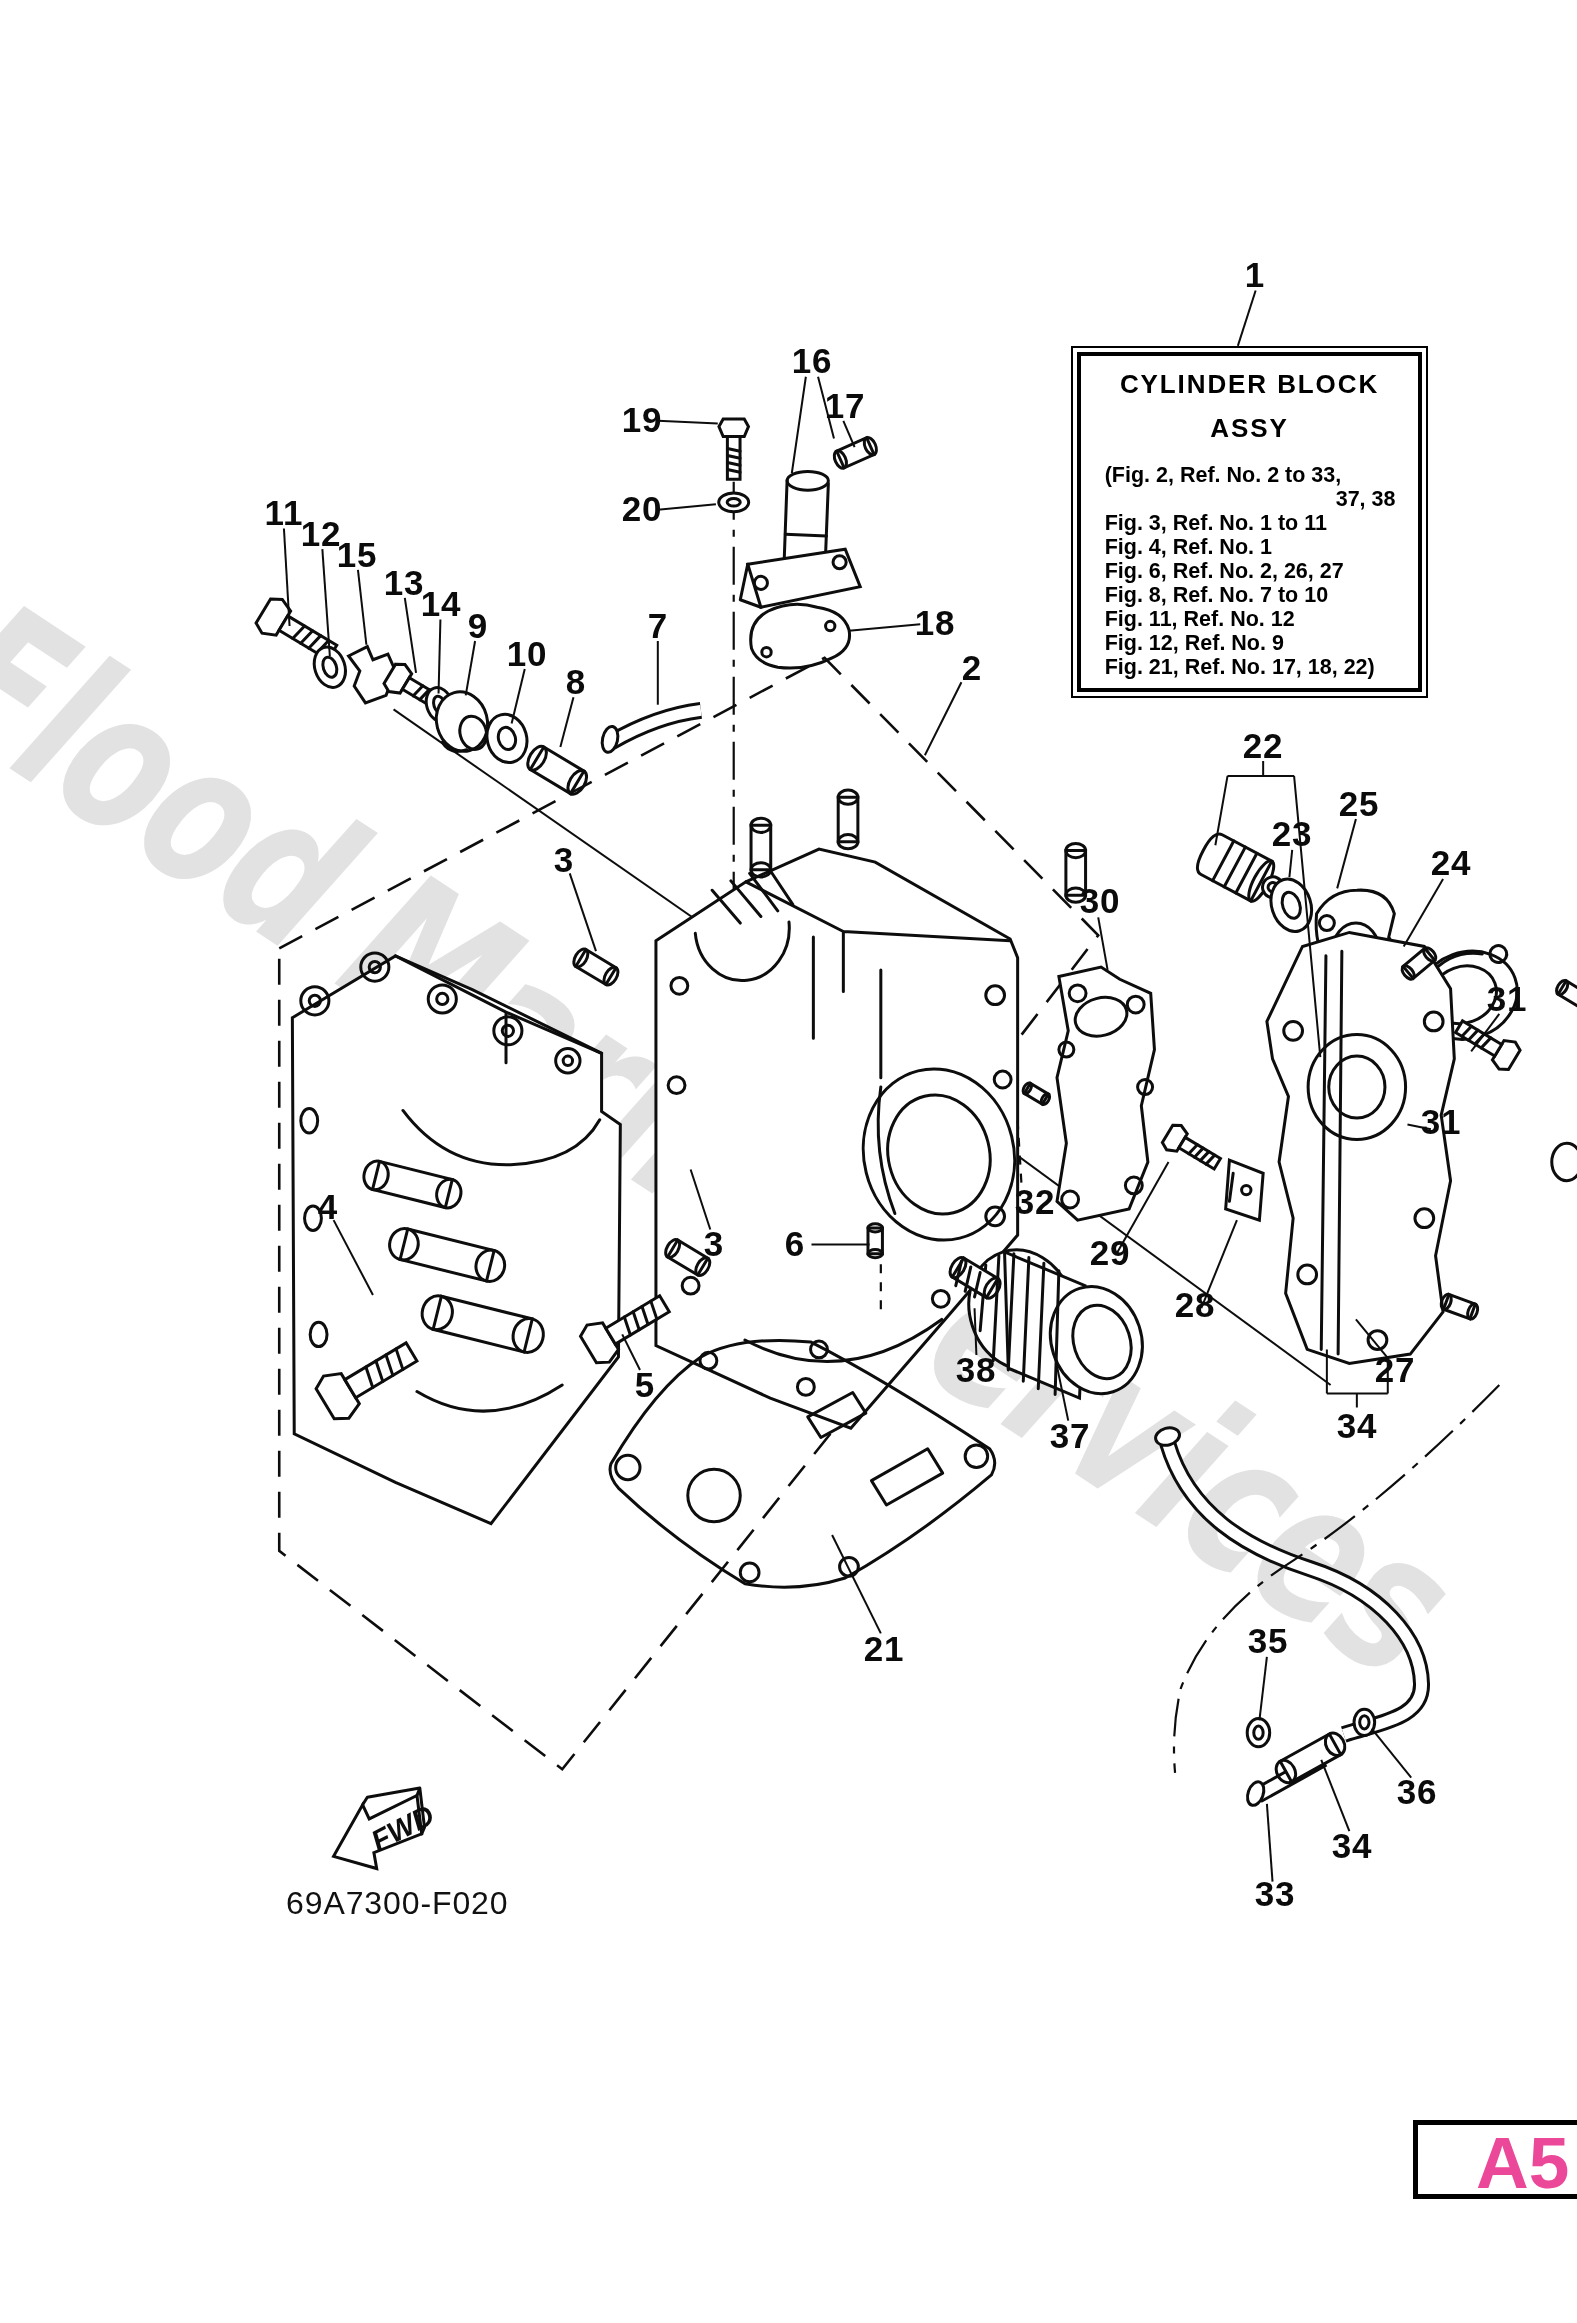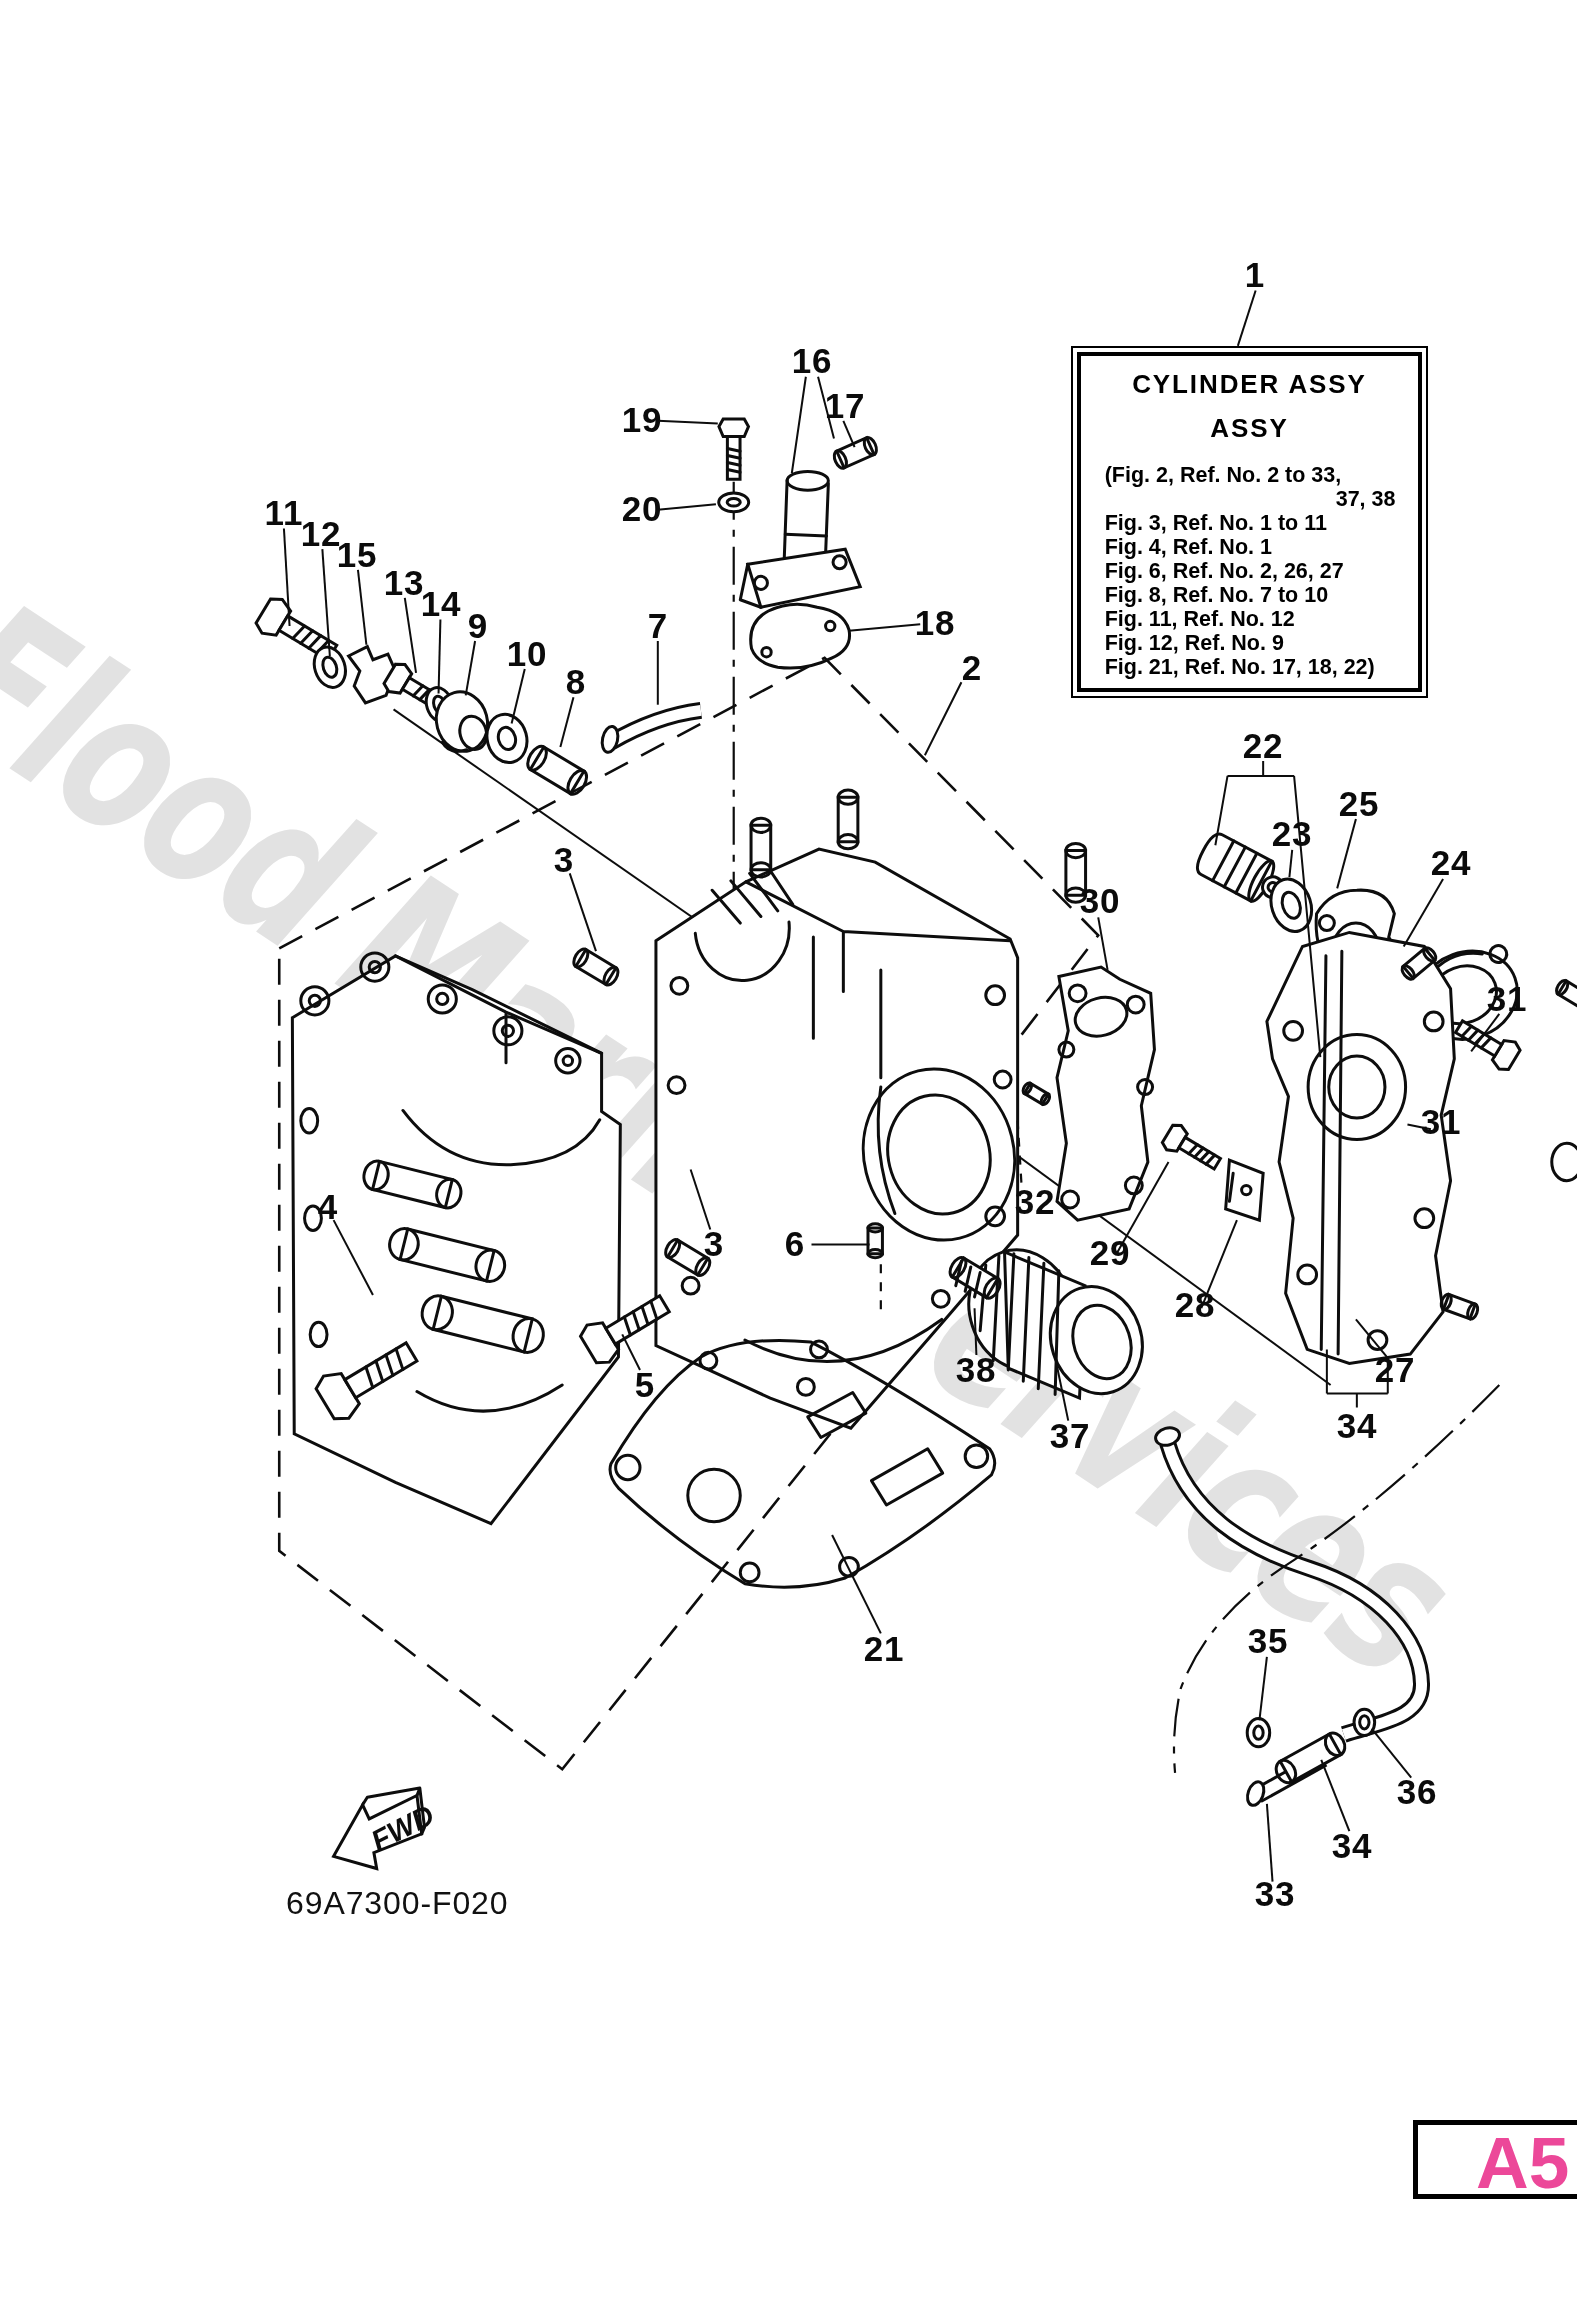--- a/index.html
+++ b/index.html
@@ -401,21 +401,21 @@
       <div class="callout" style="left: 1275px; top: 1894px;">33</div>
       <div class="callout" style="left: 1352px; top: 1846px;">34</div>
       <div class="callout" style="left: 1268px; top: 1641px; text-align: center;">35</div>
       <div class="callout" style="left: 1417px; top: 1792px;">36</div>
       <div class="callout" style="left: 1070px; top: 1436px;">37</div>
       <div class="callout" style="left: 976px; top: 1370px;">38</div>
     </div>
 
   <div class="info-box">
     <div class="info-inner">
-      <div class="info-title">CYLINDER ASSY</div>
+      <div class="info-title">CYLINDER BLOCK</div>
       <div class="info-title2">ASSY</div>
       <div class="info-body">
         <div class="info-line first">(Fig. 2, Ref. No. 2 to 33,</div>
         <div class="info-line cont">37, 38</div>
         <div class="info-line">Fig. 3, Ref. No. 1 to 11</div>
         <div class="info-line">Fig. 4, Ref. No. 1</div>
         <div class="info-line">Fig. 6, Ref. No. 2, 26, 27</div>
         <div class="info-line">Fig. 8, Ref. No. 7 to 10</div>
         <div class="info-line">Fig. 11, Ref. No. 12</div>
         <div class="info-line">Fig. 12, Ref. No. 9</div>

